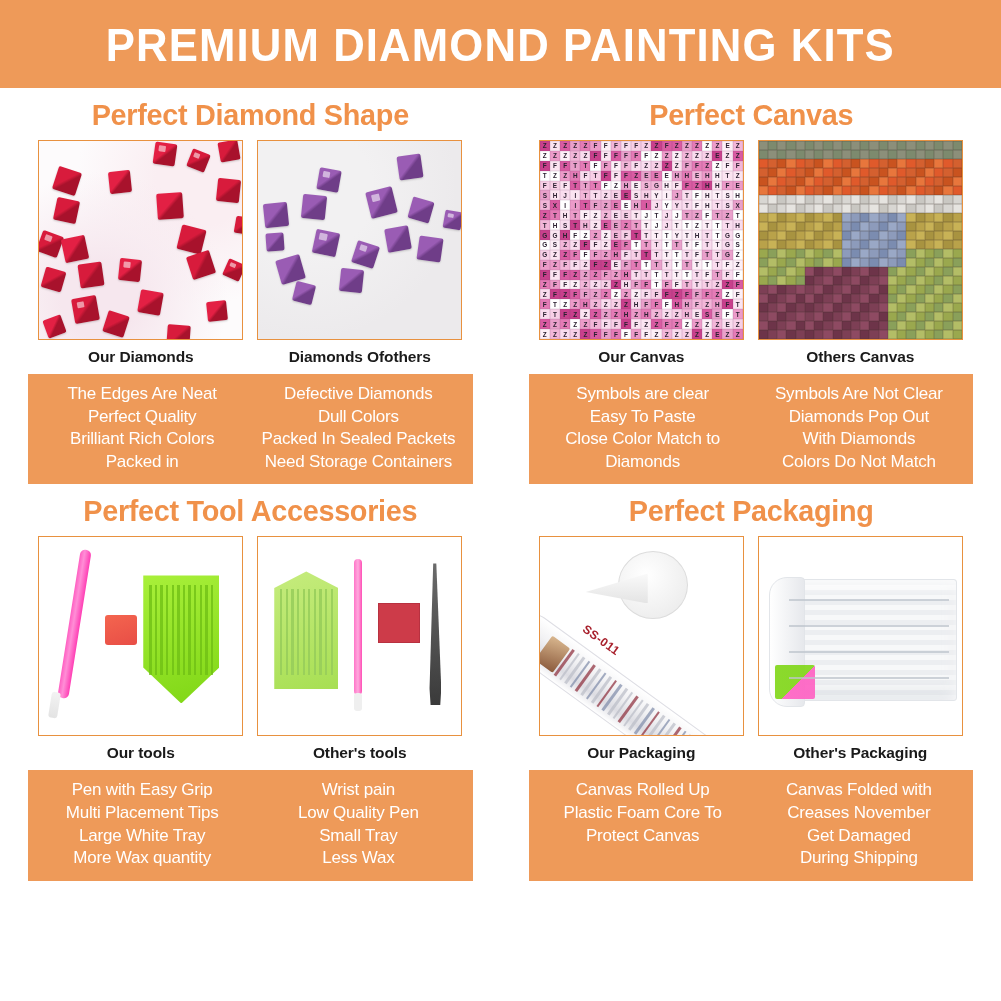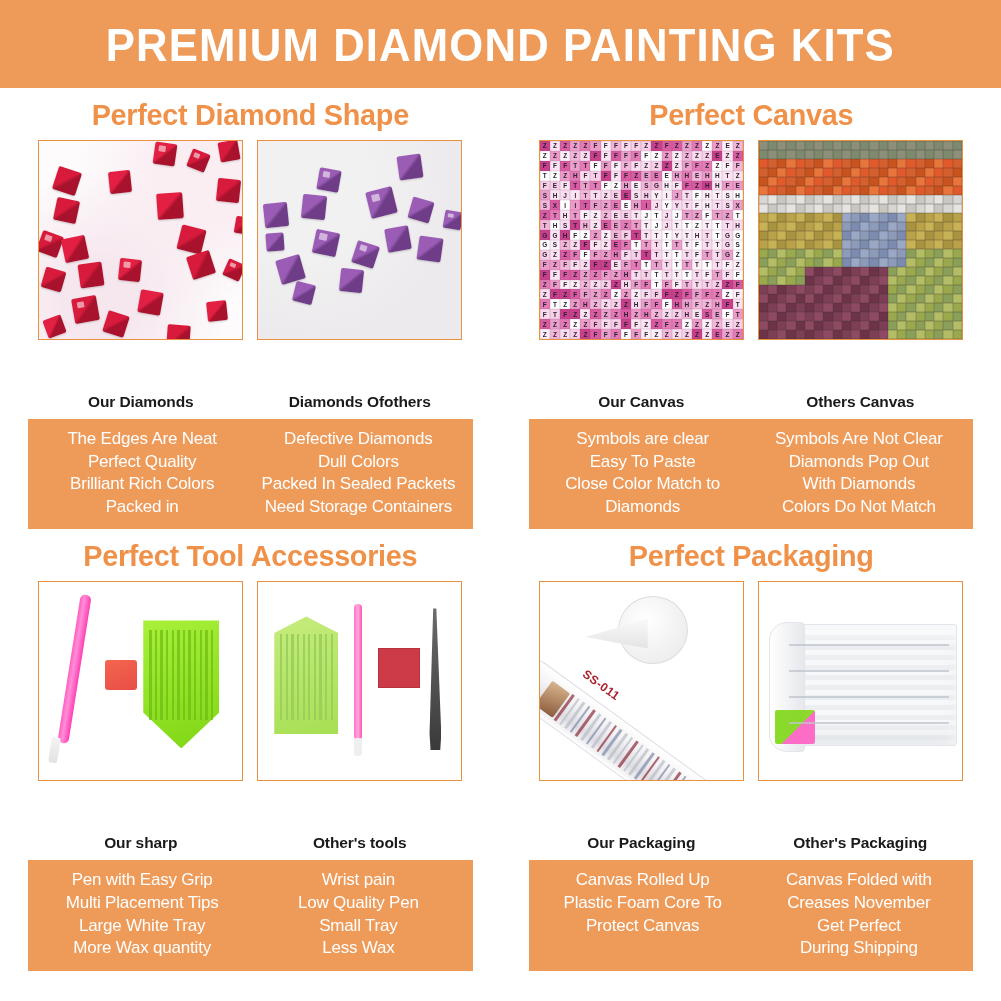--- a/index.html
+++ b/index.html
@@ -68,21 +68,20 @@
     overflow: hidden;
     background: #ffffff;
   }
   .caption {
     text-align: center;
     font-size: 15.5px;
     font-weight: bold;
     color: #1a1a1a;
     padding: 8px 0 6px 0;
     letter-spacing: -0.1px;
-    margin-top: 45px;
   }
 
   .bullets-box {
     background: #ee9a59;
     margin: 2px 28px 0 28px;
     padding: 9px 6px 11px 6px;
     display: flex;
   }
   .bullets-col {
     flex: 1;
@@ -1174,21 +1173,21 @@
             <div style="position: absolute; left: 126.8px; top: 48px; width: 2.4px; height: 90px; background: rgba(110, 190, 20, 0.75);"></div>
             <div style="position: absolute; left: 132.4px; top: 48px; width: 2.4px; height: 90px; background: rgba(110, 190, 20, 0.75);"></div>
             <div style="position: absolute; left: 138px; top: 48px; width: 2.4px; height: 90px; background: rgba(110, 190, 20, 0.75);"></div>
             <div style="position: absolute; left: 143.6px; top: 48px; width: 2.4px; height: 90px; background: rgba(110, 190, 20, 0.75);"></div>
             <div style="position: absolute; left: 149.2px; top: 48px; width: 2.4px; height: 90px; background: rgba(110, 190, 20, 0.75);"></div>
             <div style="position: absolute; left: 154.8px; top: 48px; width: 2.4px; height: 90px; background: rgba(110, 190, 20, 0.75);"></div>
             <div style="position: absolute; left: 160.4px; top: 48px; width: 2.4px; height: 90px; background: rgba(110, 190, 20, 0.75);"></div>
             <div style="position: absolute; left: 166px; top: 48px; width: 2.4px; height: 90px; background: rgba(110, 190, 20, 0.75);"></div>
             <div style="position: absolute; left: 171.6px; top: 48px; width: 2.4px; height: 90px; background: rgba(110, 190, 20, 0.75);"></div>
           </div>
-        <div class="caption">Our sharp</div>
+        <div class="caption">Our tools</div>
       </div>
 
       <div class="cell">
         <div class="photo" id="art-othertools" style="background: rgb(255, 255, 255);">
             <div style="position: absolute; left: 16px; top: 34px; width: 64px; height: 118px; background: linear-gradient(160deg, rgb(198, 236, 126), rgb(167, 223, 83)); clip-path: polygon(0% 14%, 50% 0%, 100% 14%, 100% 100%, 0% 100%);"></div>
             <div style="position: absolute; left: 22px; top: 52px; width: 2.2px; height: 86px; background: rgba(150, 205, 90, 0.85);"></div>
             <div style="position: absolute; left: 27.6px; top: 52px; width: 2.2px; height: 86px; background: rgba(150, 205, 90, 0.85);"></div>
             <div style="position: absolute; left: 33.2px; top: 52px; width: 2.2px; height: 86px; background: rgba(150, 205, 90, 0.85);"></div>
             <div style="position: absolute; left: 38.8px; top: 52px; width: 2.2px; height: 86px; background: rgba(150, 205, 90, 0.85);"></div>
             <div style="position: absolute; left: 44.4px; top: 52px; width: 2.2px; height: 86px; background: rgba(150, 205, 90, 0.85);"></div>
@@ -1277,19 +1276,19 @@
     </div>
     <div class="bullets-box">
       <div class="bullets-col">
         <div>Canvas Rolled Up</div>
         <div>Plastic Foam Core To</div>
         <div>Protect Canvas</div>
       </div>
       <div class="bullets-col">
         <div>Canvas Folded with</div>
         <div>Creases November</div>
-        <div>Get Perfect</div>
+        <div>Get Damaged</div>
         <div>During Shipping</div>
       </div>
     </div>
   </div>
 
 </div>
 
 </body></html>

